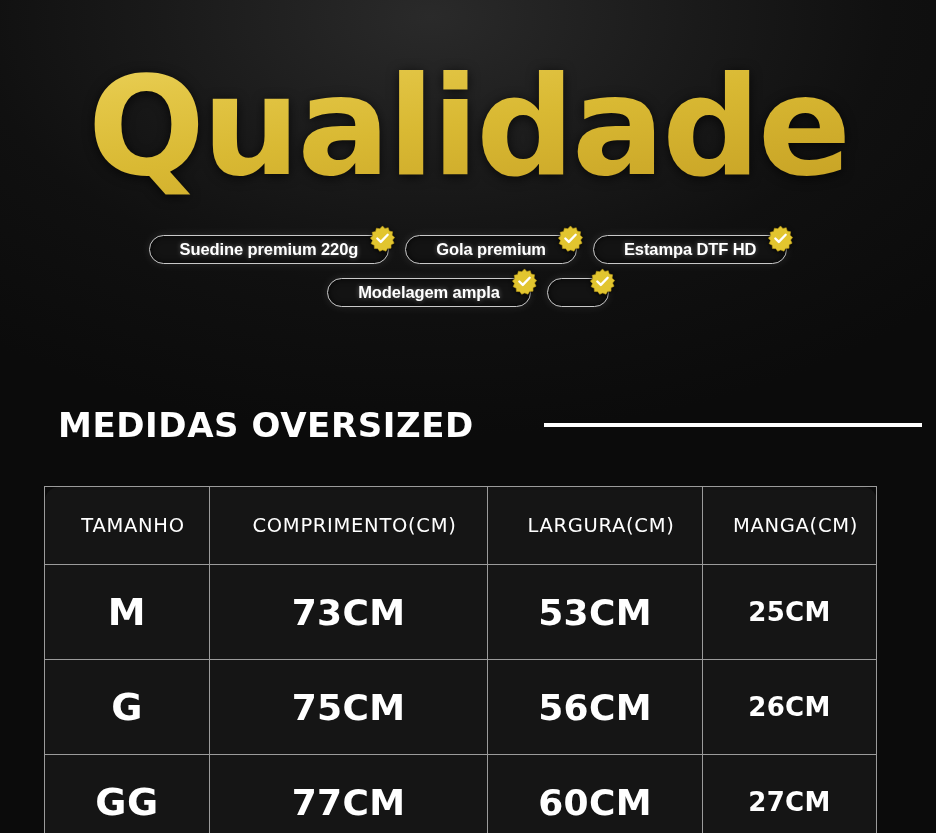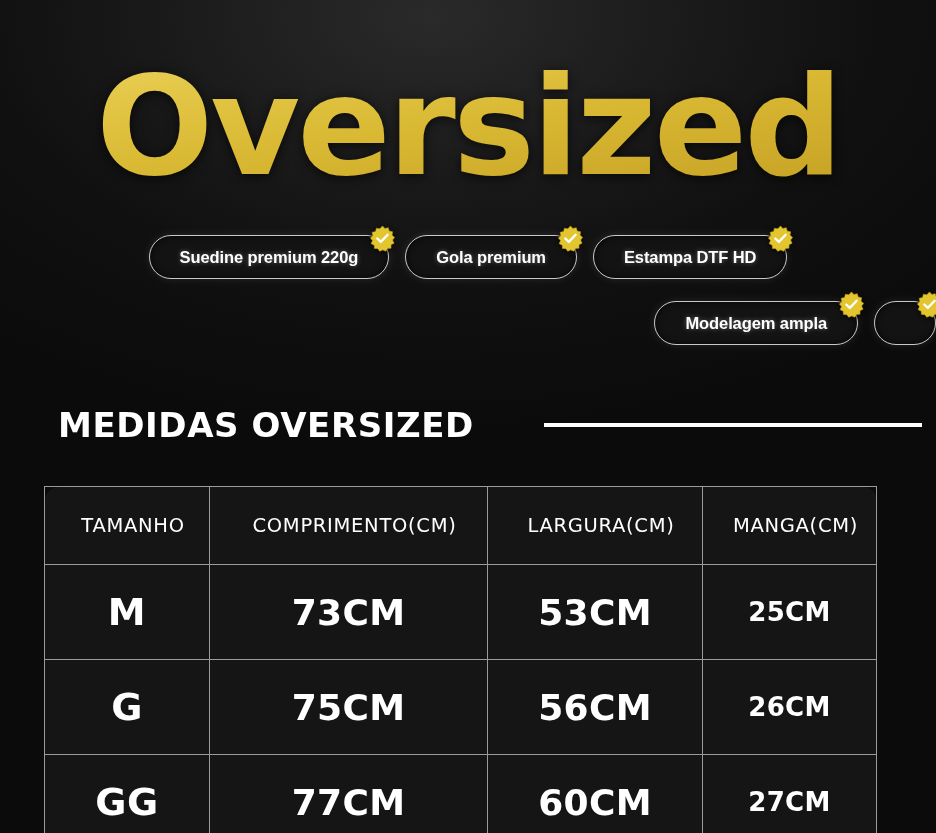--- a/index.html
+++ b/index.html
@@ -58,28 +58,28 @@
     top: 235px;
     left: 0;
     width: 936px;
   }
 
   .pill-row {
     display: flex;
     justify-content: center;
     gap: 16px;
   }
-  .pill-row.row-2 { margin-top: 22px; justify-content: flex-end; }
+  .pill-row.row-2 { margin-top: 14px; }
 
   .pill {
     position: relative;
     display: inline-flex;
     align-items: center;
     justify-content: center;
-    height: 44px;
+    height: 29px;
     padding: 0 30px;
     border: 1.6px solid #c9c9c9;
     border-radius: 999px;
     background: #131313;
     box-shadow: 0 0 10px rgba(255,255,255,0.10), inset 0 0 6px rgba(0,0,0,0.8);
   }
 
   .pill-label {
     font-size: 16.5px;
     font-weight: 700;
@@ -185,21 +185,21 @@
   col.c-length  { width: 278px; }
   col.c-width   { width: 215px; }
   col.c-sleeve  { width: 174px; }
 </style>
 </head>
 <body>
 
 <div id="page">
 
   <div id="hero">
-    <div id="hero-title">Oversized</div>
+    <div id="hero-title">Qualidade</div>
   </div>
 
   <div id="pills">
     <div class="pill-row row-1">
 
       <div class="pill">
         <span class="pill-label">Suedine premium 220g</span>
         <span class="seal">
           <svg viewBox="0 0 24 24" width="27" height="27">
             <path d="M12 0.8 L14.1 3.0 L17.1 2.4 L18.0 5.3 L21.0 6.0 L20.5 9.0 L22.8 11.0 L21.0 13.4 L22.3 16.2 L19.6 17.6 L19.6 20.6 L16.6 20.8 L15.0 23.3 L12.2 22.2 L9.5 23.4 L7.8 21.0 L4.8 20.9 L4.6 17.9 L1.9 16.6 L3.1 13.8 L1.2 11.5 L3.4 9.5 L2.8 6.5 L5.8 5.7 L6.6 2.8 L9.6 3.3 Z" fill="#e2c52f" stroke="#b99a18" stroke-width="0.5"></path>

